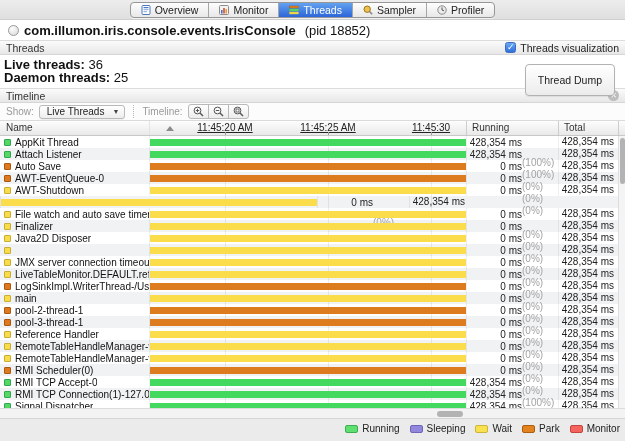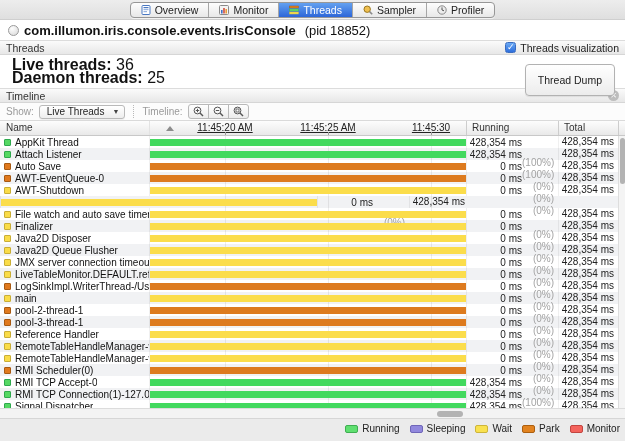--- a/index.html
+++ b/index.html
@@ -28,21 +28,21 @@
   .sechdr { height:15px; background:linear-gradient(#fbfbfb,#e7e7e7); border-top:1px solid #dcdcdc;
     border-bottom:1px solid #d6d6d6; display:flex; align-items:center; padding:0 6px; font-size:10.5px; color:#333; }
   .cbgroup { margin-left:auto; display:flex; align-items:center; gap:4px; }
   .checkbox { width:11px; height:11px; border-radius:2.5px; background:linear-gradient(#6aa9f4,#2f6fdc);
     border:1px solid #3a6cc0; color:#fff; font-size:9px; line-height:9px; text-align:center; }
   .cblabel { font-size:10.5px; color:#222; }
   .closebtn { margin-left:auto; width:11px; height:11px; border-radius:50%; background:#bdbdbd;
     color:#fff; font-size:8px; line-height:11px; text-align:center; }
   
   .tbody-info { height:33px; position:relative; background:#fff; }
-  .metrics { position:absolute; left:12px; top:3px; font-size:16px; line-height:13px; color:#111; }
+  .metrics { position:absolute; left:4px; top:3px; font-size:13px; line-height:13px; color:#111; }
   .metrics b { font-weight:bold; }
   .dumpbtn { position:absolute; right:10px; top:9px; height:32px; padding:0 12px; font-size:10.5px;
     font-family:"Liberation Sans",sans-serif; color:#222; background:linear-gradient(#ffffff,#ececec);
     border:1px solid #b2b2b2; border-radius:4px; box-shadow:0 1px 1px rgba(0,0,0,.08); }
   
   .toolbar { height:18px; background:#fcfcfc; border-bottom:1px solid #dadada; display:flex;
     align-items:center; padding-left:6px; font-size:10px; }
   .tlabel { color:#9a9a9a; margin-right:5px; }
   .dropdown { height:14px; display:flex; align-items:center; gap:8px; padding:0 5px 0 7px;
     border:1px solid #b9b9b9; border-radius:3px; background:linear-gradient(#fff,#ededed);
@@ -77,21 +77,21 @@
   .sq.park    { background:#e0791d; border:1px solid #a85a12; }
   .nm { color:#111; overflow:hidden; white-space:nowrap; }
   .c-tl { width:317px; height:12px; border-left:1px solid rgba(0,0,0,.06); position:relative; }
   .bar { position:relative; z-index:2; margin-top:2.5px; height:7px; width:100%; }
   .bar.running { background:#42d95e; }
   .bar.wait    { background:#fbdd4b; }
   .bar.park    { background:#dd7b1f; }
   .c-run { width:92px; display:flex; align-items:center; justify-content:flex-end;
     border-left:1px solid rgba(0,0,0,.06); height:12px; }
   .c-run .v { color:#222; }
-  .c-run .p { color:#a3a3a3; width:36px; text-align:right; padding-right:4px;margin-top:40px; }
+  .c-run .p { color:#a3a3a3; width:36px; padding-right:4px;margin-top:40px; }
   .c-tot { width:60px; text-align:right; padding-right:4px; color:#222;
     border-left:1px solid rgba(0,0,0,.06); height:12px; line-height:12px; }
   .gridlines { position:absolute; left:150px; top:0; bottom:0; width:317px; z-index:1; pointer-events:none; }
   .gl { position:absolute; top:0; bottom:0; width:1px; background:rgba(0,0,0,.07); }
   .vscroll { position:absolute; right:0; top:0; bottom:0; width:7px; background:#f4f4f4;
     border-left:1px solid #ddd; z-index:3; }
   .vthumb { position:absolute; top:2px; left:1px; width:5px; height:46px; border-radius:3px; background:#b3b3b3; }
   
   .hscroll { height:10px; background:#f3f3f3; border-top:1px solid #dcdcdc; position:relative; }
   .hthumb { position:absolute; left:437px; top:2px; width:26px; height:6px; border-radius:3px; background:#b3b3b3; }
@@ -353,21 +353,20 @@
           </div>
           <div class="c-run">
             <span class="v">0 ms</span>
             <span class="p">(0%)</span>
           </div>
           <div class="c-tot">428,354 ms</div>
         </div>
         <div class="row alt">
           <div class="c-name">
             <span class="sq wait"></span>
-            <span class="nm">Java2D Queue Flusher</span>
           </div>
           <div class="c-tl">
             <div class="bar wait"></div>
           </div>
           <div class="c-run">
             <span class="v">0 ms</span>
             <span class="p">(0%)</span>
           </div>
           <div class="c-tot">428,354 ms</div>
         </div>

